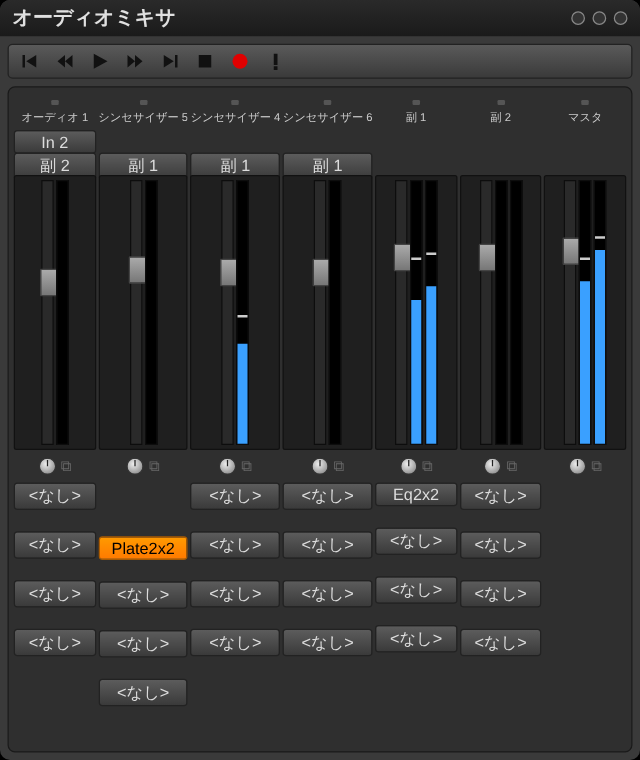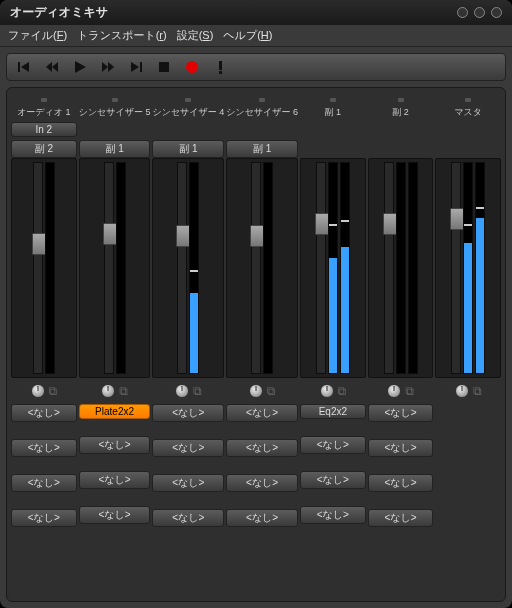--- a/index.html
+++ b/index.html
@@ -1,34 +1,34 @@
 <!DOCTYPE html>
 <html><head>
 <meta charset="utf-8">
 <style>
   * { box-sizing: border-box; margin: 0; padding: 0; }
   body { background: #000; font-family: sans-serif; font-size: 11px; color: #e0e0e0; width: 512px; height: 608px; overflow: hidden; }
   .window { width: 512px; height: 608px; background: #3a3a3a; border-radius: 8px; display: flex; flex-direction: column; }
   .titlebar { background: linear-gradient(#2a2a2a,#1a1a1a); border-radius: 8px 8px 0 0; padding: 4px 10px; display: flex; align-items: center; justify-content: space-between; }
-  .titlebar .title { font-weight: bold; font-size: 12px; }
+  .titlebar .title { font-weight: bold; font-size: 16px; }
   .wincontrols { display: flex; gap: 6px; }
   .wincontrols .wc { width: 11px; height: 11px; border: 1px solid #888; border-radius: 50%; background: #333; }
   .menubar { background: #3a3a3a; padding: 3px 8px; display: flex; gap: 10px; border-bottom: 1px solid #222; }
   .menubar span { cursor: default; }
   .accel { text-decoration: underline; }
   .toolbar { background: linear-gradient(#5a5a5a,#3a3a3a); border: 1px solid #222; border-radius: 4px; margin: 6px; padding: 4px 8px; display: flex; align-items: center; gap: 10px; }
   .toolbar .tbtn { width: 18px; height: 18px; display: flex; align-items: center; justify-content: center; cursor: pointer; }
   .mixer { flex: 1; background: #2f2f2f; border: 1px solid #1a1a1a; border-radius: 6px; margin: 0 6px 6px 6px; padding: 8px 4px; overflow: hidden; }
   .strips { display: flex; gap: 2px; }
   .strip { flex: 1; display: flex; flex-direction: column; align-items: center; gap: 4px; }
   .led { width: 6px; height: 4px; background: #555; border-radius: 1px; margin-top: 2px; }
   .striplabel { font-size: 9px; color: #ccc; height: 12px; white-space: nowrap; overflow: hidden; text-align: center; max-width: 100%; }
-  .minibtn { background: linear-gradient(#5c5c5c,#3a3a3a); border: 1px solid #222; border-radius: 3px; font-size: 10px; color: #ddd; padding: 1px 0; width: 100%; text-align: center; cursor: pointer; }
+  .minibtn { background: linear-gradient(#5c5c5c,#3a3a3a); border: 1px solid #222; border-radius: 3px; font-size: 13px; color: #ddd; padding: 1px 0; width: 100%; text-align: center; cursor: pointer; }
   .minibtn.empty { visibility: hidden; }
-  .minibtn.highlight { background: linear-gradient(#ff9a00,#ff7a00); color: #000; border-color: #aa5a00; }
+  .minibtn.highlight { background: linear-gradient(#ff9a00,#ff7a00); color: #000; border-color: #aa5a00; margin-top: 43px; }
   .slotbox { width: 100%; height: 14px; }
   .faderbox { position: relative; width: 100%; height: 220px; background: #1f1f1f; border: 1px solid #111; border-radius: 2px; display: flex; justify-content: center; gap: 2px; padding: 3px; }
   .fadertrack { position: relative; width: 10px; height: 100%; background: #2a2a2a; border: 1px solid #0d0d0d; }
   .faderhandle { position: absolute; left: -2px; width: 14px; height: 22px; background: linear-gradient(#aaa,#777); border: 1px solid #444; border-radius: 1px; }
   .meter { position: relative; width: 10px; height: 100%; background: #000; border: 1px solid #0d0d0d; }
   .meterfill { position: absolute; bottom: 0; left: 0; right: 0; background: #3aa0ff; }
   .pktick { position: absolute; left: 0; right: 0; height: 2px; background: #ccc; }
   .knobrow { display: flex; gap: 4px; align-items: center; justify-content: center; width: 100%; height: 18px; }
   .knob { width: 14px; height: 14px; border-radius: 50%; background: radial-gradient(circle at 40% 35%, #eee, #777); border: 1px solid #333; position: relative; }
   .knob::after { content: ""; position: absolute; left: 50%; top: 1px; width: 1px; height: 5px; background: #222; transform: translateX(-50%); }
@@ -42,26 +42,20 @@
 
   <div class="titlebar">
     <span class="title">オーディオミキサ</span>
     <div class="wincontrols">
       <div class="wc"></div>
       <div class="wc"></div>
       <div class="wc"></div>
     </div>
   </div>
 
-  <div class="menubar">
-    <span><span>ファイル</span>(<span class="accel">F</span>)</span>
-    <span><span>トランスポート</span>(<span class="accel">r</span>)</span>
-    <span><span>設定</span>(<span class="accel">S</span>)</span>
-    <span><span>ヘルプ</span>(<span class="accel">H</span>)</span>
-  </div>
 
   <div class="toolbar">
     <div class="tbtn">
         <svg width="14" height="14">
           <rect x="1" y="2" width="2" height="10" fill="#111"></rect>
           <polygon points="12,2 4,7 12,12" fill="#111"></polygon>
         </svg>
       </div>
     <div class="tbtn">
         <svg width="14" height="14">

